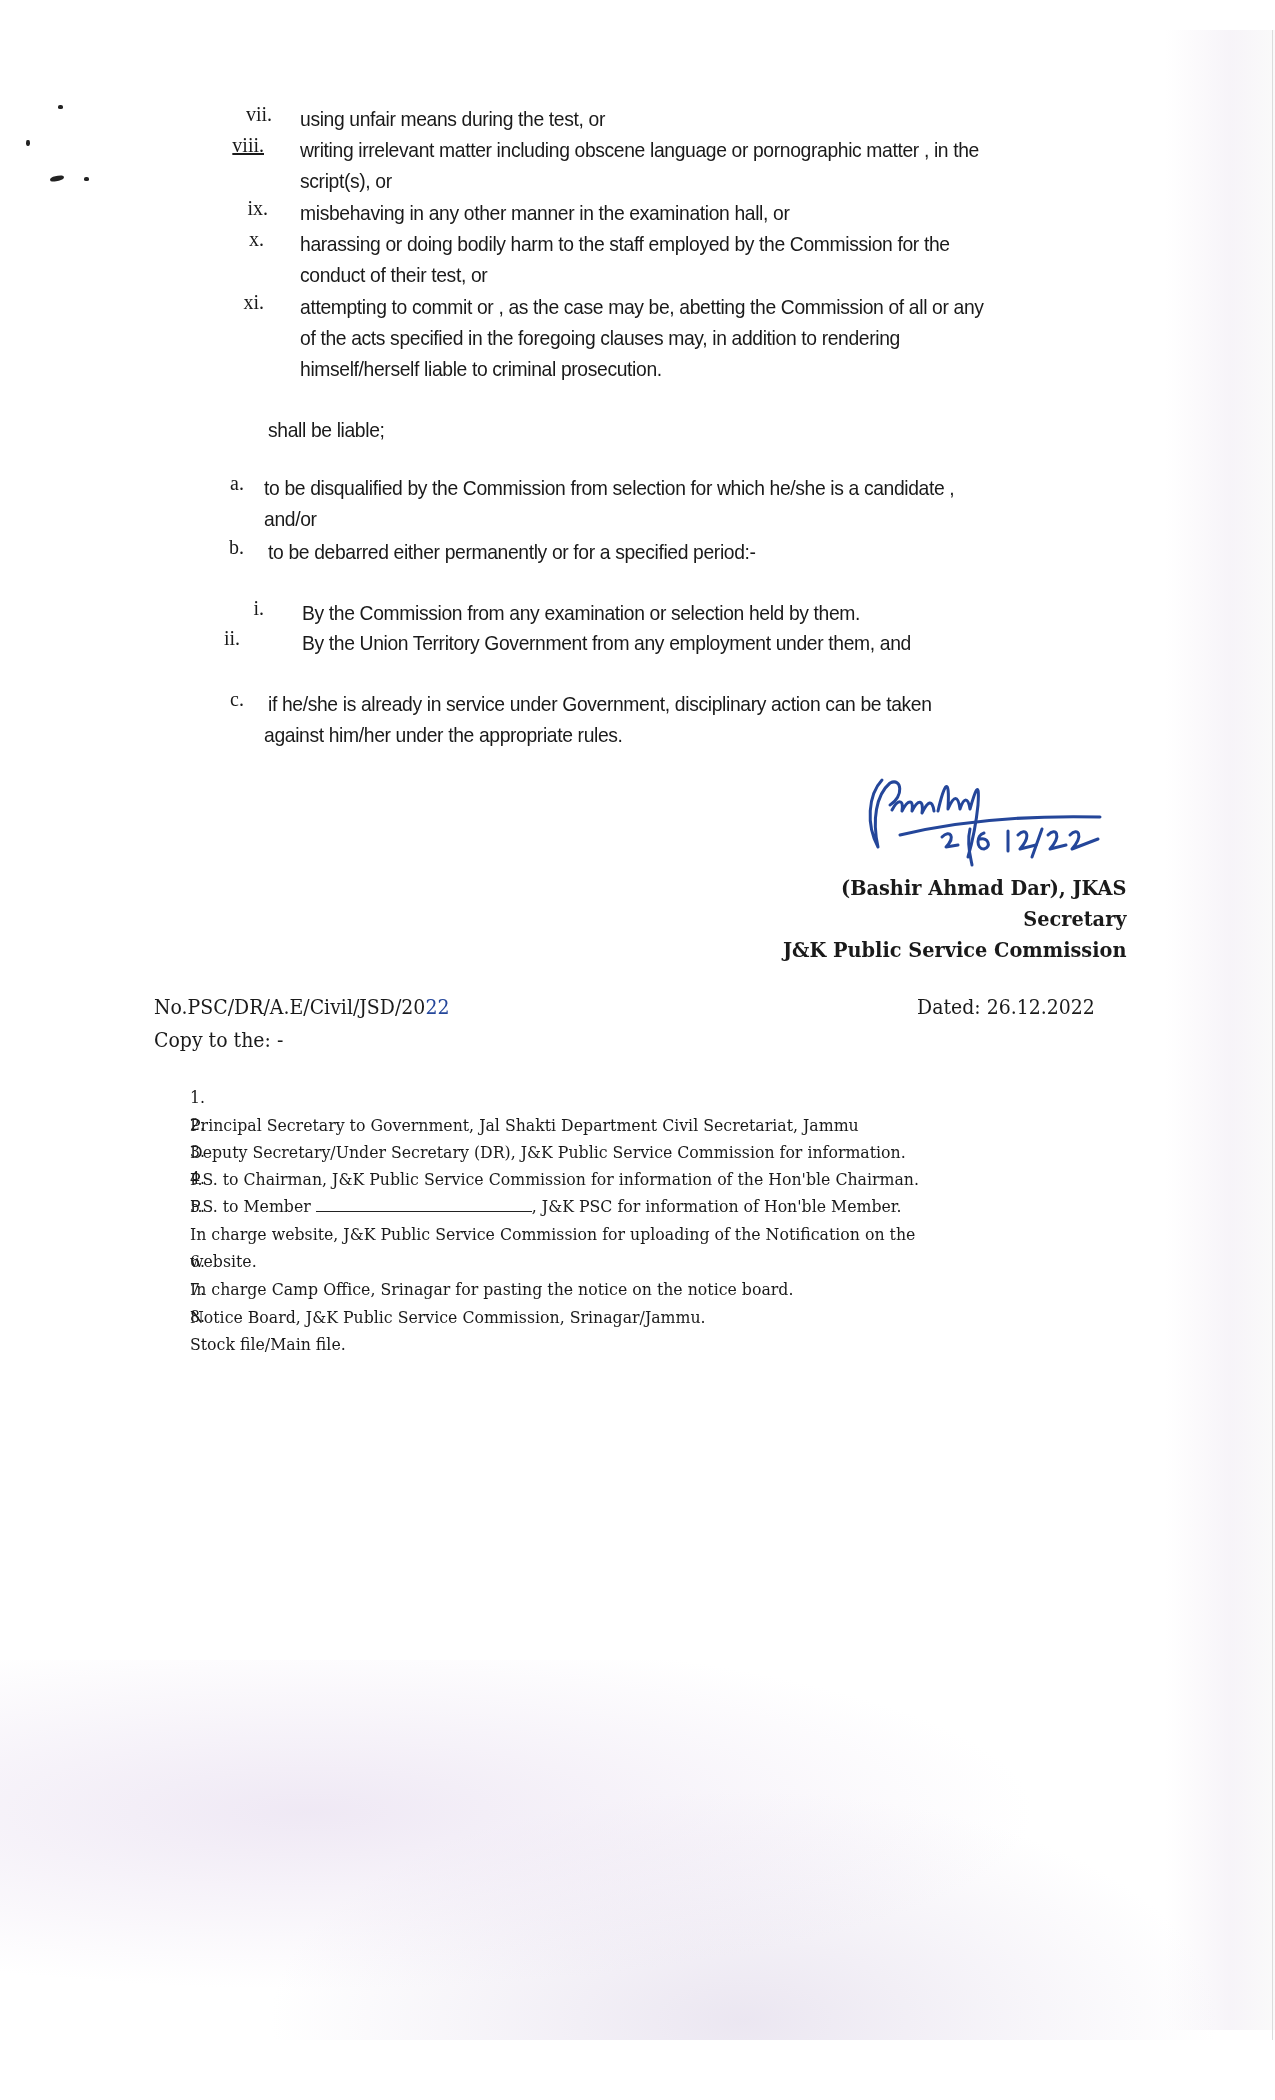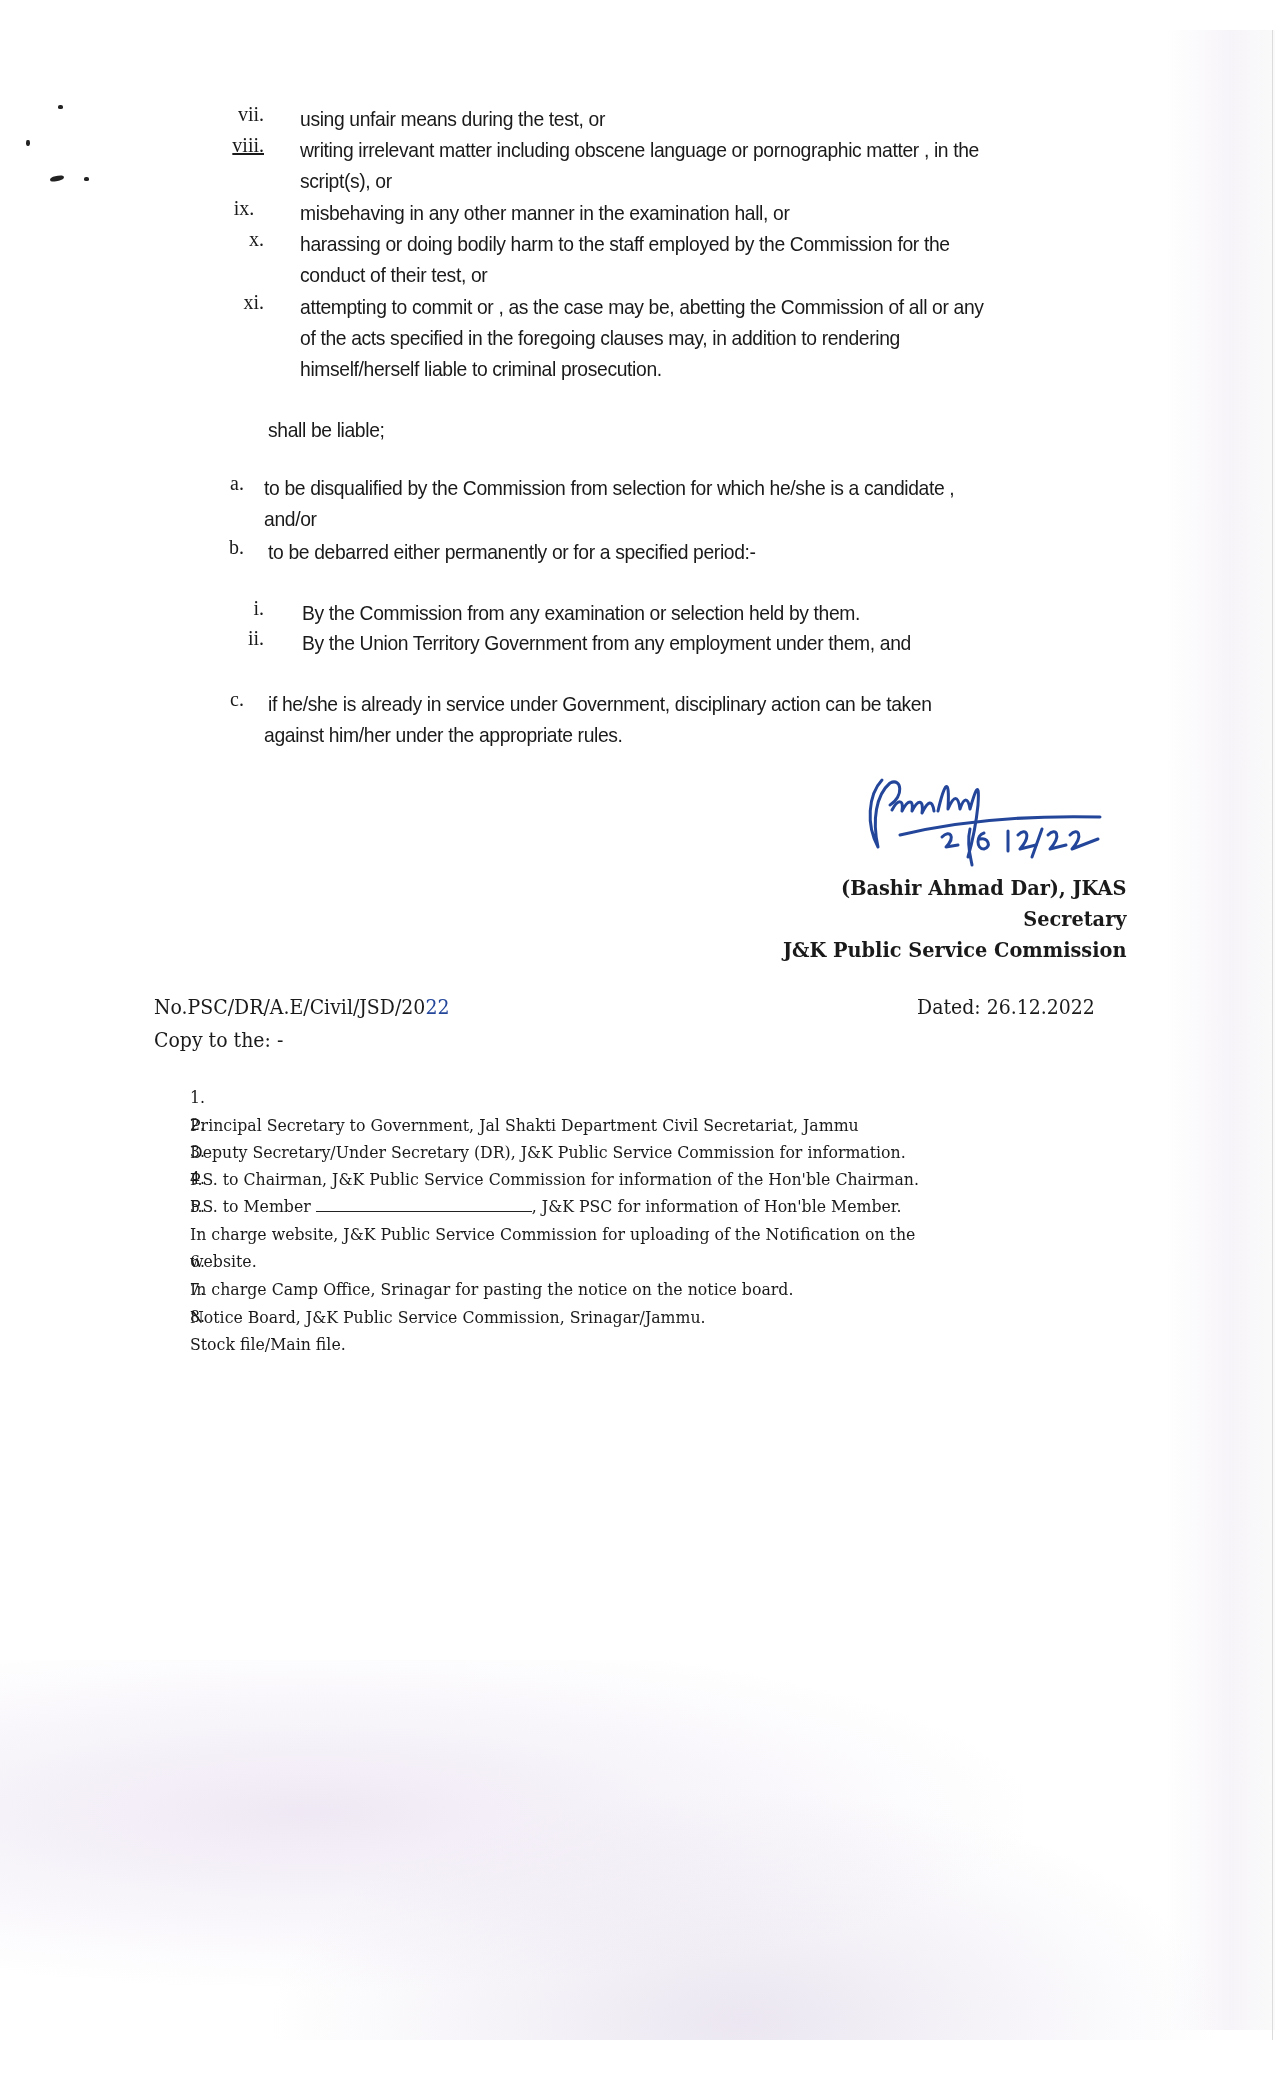--- a/index.html
+++ b/index.html
@@ -40,30 +40,30 @@
   <div class="scan-edge"></div>
   <div class="scan-right-line"></div>
   <div class="scan-bottom-blur"></div>
 
   <div class="speck" style="left:58px;top:105px;width:5px;height:4px;"></div>
   <div class="speck" style="left:26px;top:140px;width:4px;height:6px;"></div>
   <div class="speck" style="left:50px;top:176px;width:14px;height:5px;transform:rotate(-12deg);"></div>
   <div class="speck" style="left:84px;top:177px;width:5px;height:4px;"></div>
 
   <div class="clause" style="top:103px;">
-    <span class="num" style="left:200px;width:64px;text-align:right;">vii.</span>
+    <span class="num" style="left:208px;width:64px;text-align:right;">vii.</span>
     <span class="txt" style="left:300px;">using unfair means during the test, or</span>
   </div>
   <div class="clause" style="top:134px;">
     <span class="num" style="left:200px;width:64px;text-decoration:underline;">viii.</span>
     <span class="txt" style="left:300px;">writing irrelevant matter including obscene language or pornographic matter , in the</span>
     <span class="txt" style="left:300px;top:31px;">script(s), or</span>
   </div>
   <div class="clause" style="top:197px;">
-    <span class="num" style="left:212px;width:64px;text-align:center;">ix.</span>
+    <span class="num" style="left:204px;width:64px;">ix.</span>
     <span class="txt" style="left:300px;">misbehaving in any other manner in the examination hall, or</span>
   </div>
   <div class="clause" style="top:228px;">
     <span class="num" style="left:200px;width:64px;">x.</span>
     <span class="txt" style="left:300px;">harassing or doing bodily harm to the staff employed by the Commission for the</span>
     <span class="txt" style="left:300px;top:31px;">conduct of their test, or</span>
   </div>
   <div class="clause" style="top:291px;">
     <span class="num" style="left:200px;width:64px;">xi.</span>
     <span class="txt" style="left:300px;">attempting to commit or , as the case may be, abetting the Commission of all or any</span>
@@ -83,21 +83,21 @@
   <div class="clause" style="top:536px;">
     <span class="num" style="left:200px;width:44px;">b.</span>
     <span class="txt" style="left:268px;">to be debarred either permanently or for a specified period:-</span>
   </div>
 
   <div class="clause" style="top:597px;">
     <span class="num" style="left:200px;width:64px;">i.</span>
     <span class="txt" style="left:302px;">By the Commission from any examination or selection held by them.</span>
   </div>
   <div class="clause" style="top:627px;">
-    <span class="num" style="left:200px;width:64px;">ii.</span>
+    <span class="num" style="left:200px;width:64px;text-align:center;">ii.</span>
     <span class="txt" style="left:302px;">By the Union Territory Government from any employment under them, and</span>
   </div>
 
   <div class="clause" style="top:688px;">
     <span class="num" style="left:200px;width:44px;">c.</span>
     <span class="txt" style="left:268px;">if he/she is already in service under Government, disciplinary action can be taken</span>
     <span class="txt" style="left:264px;top:31px;">against him/her under the appropriate rules.</span>
   </div>
 
   <svg style="position:absolute;left:860px;top:765px;" width="260" height="110" viewBox="0 0 260 110">

